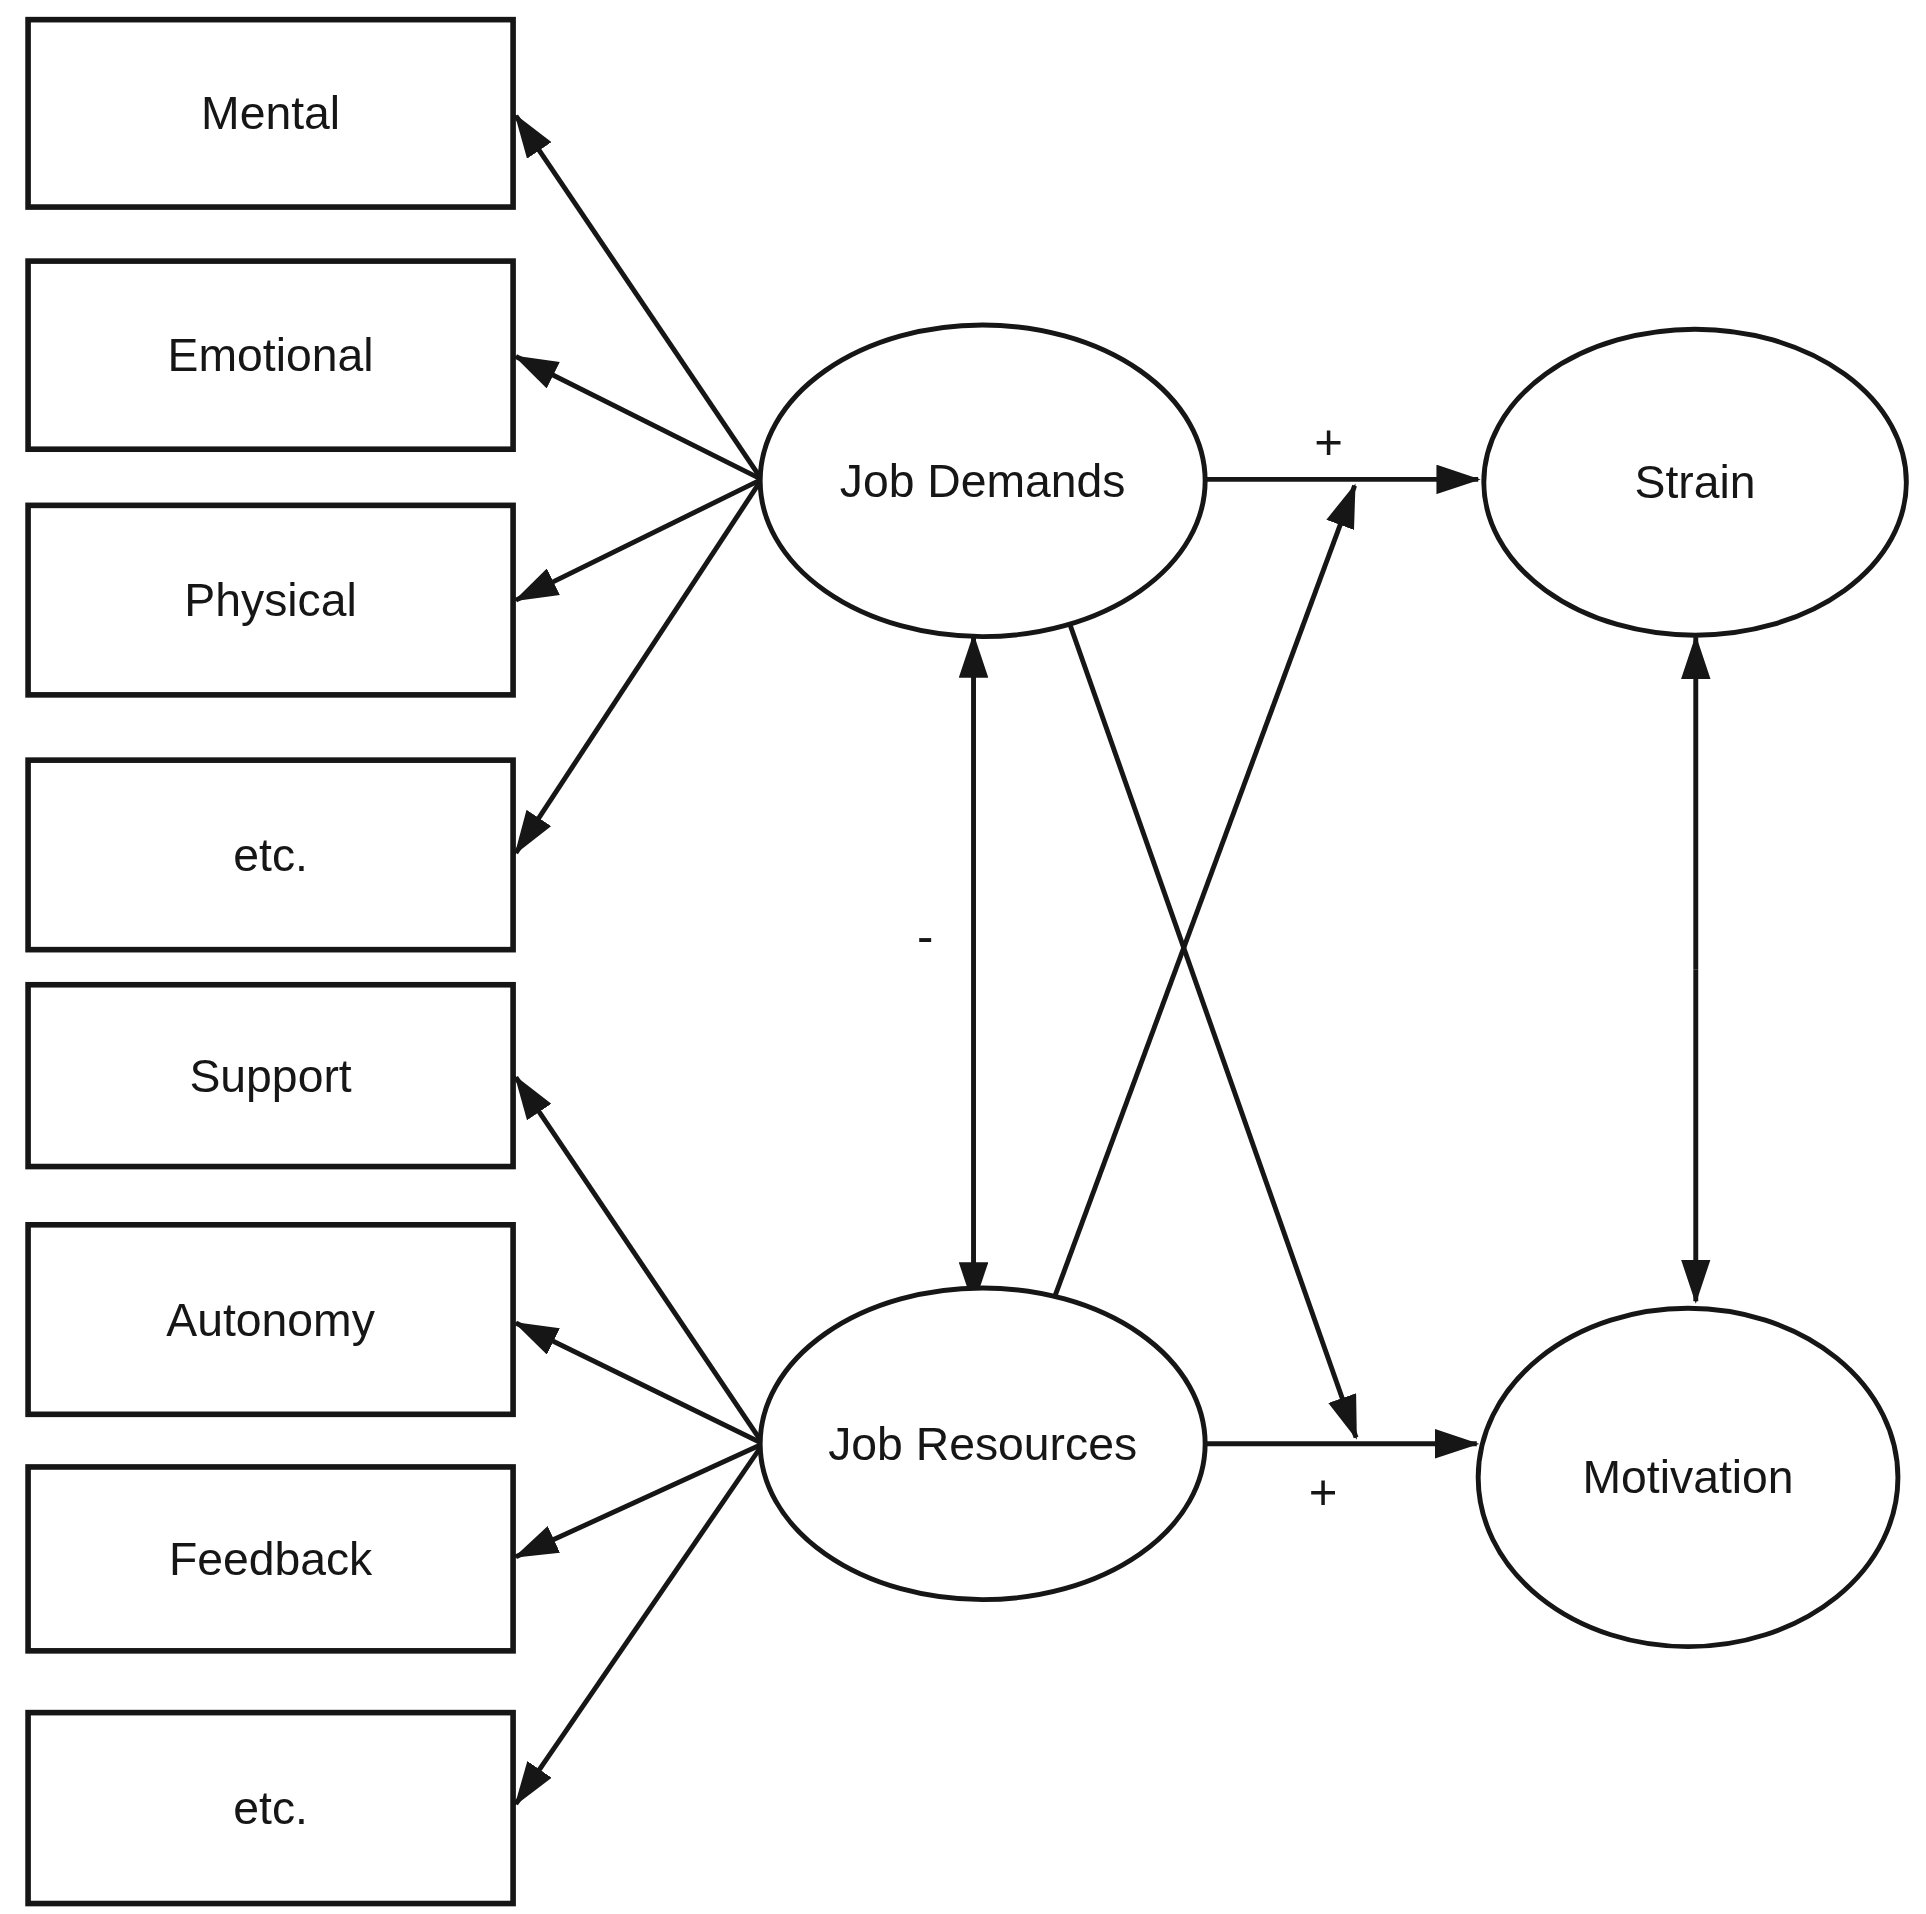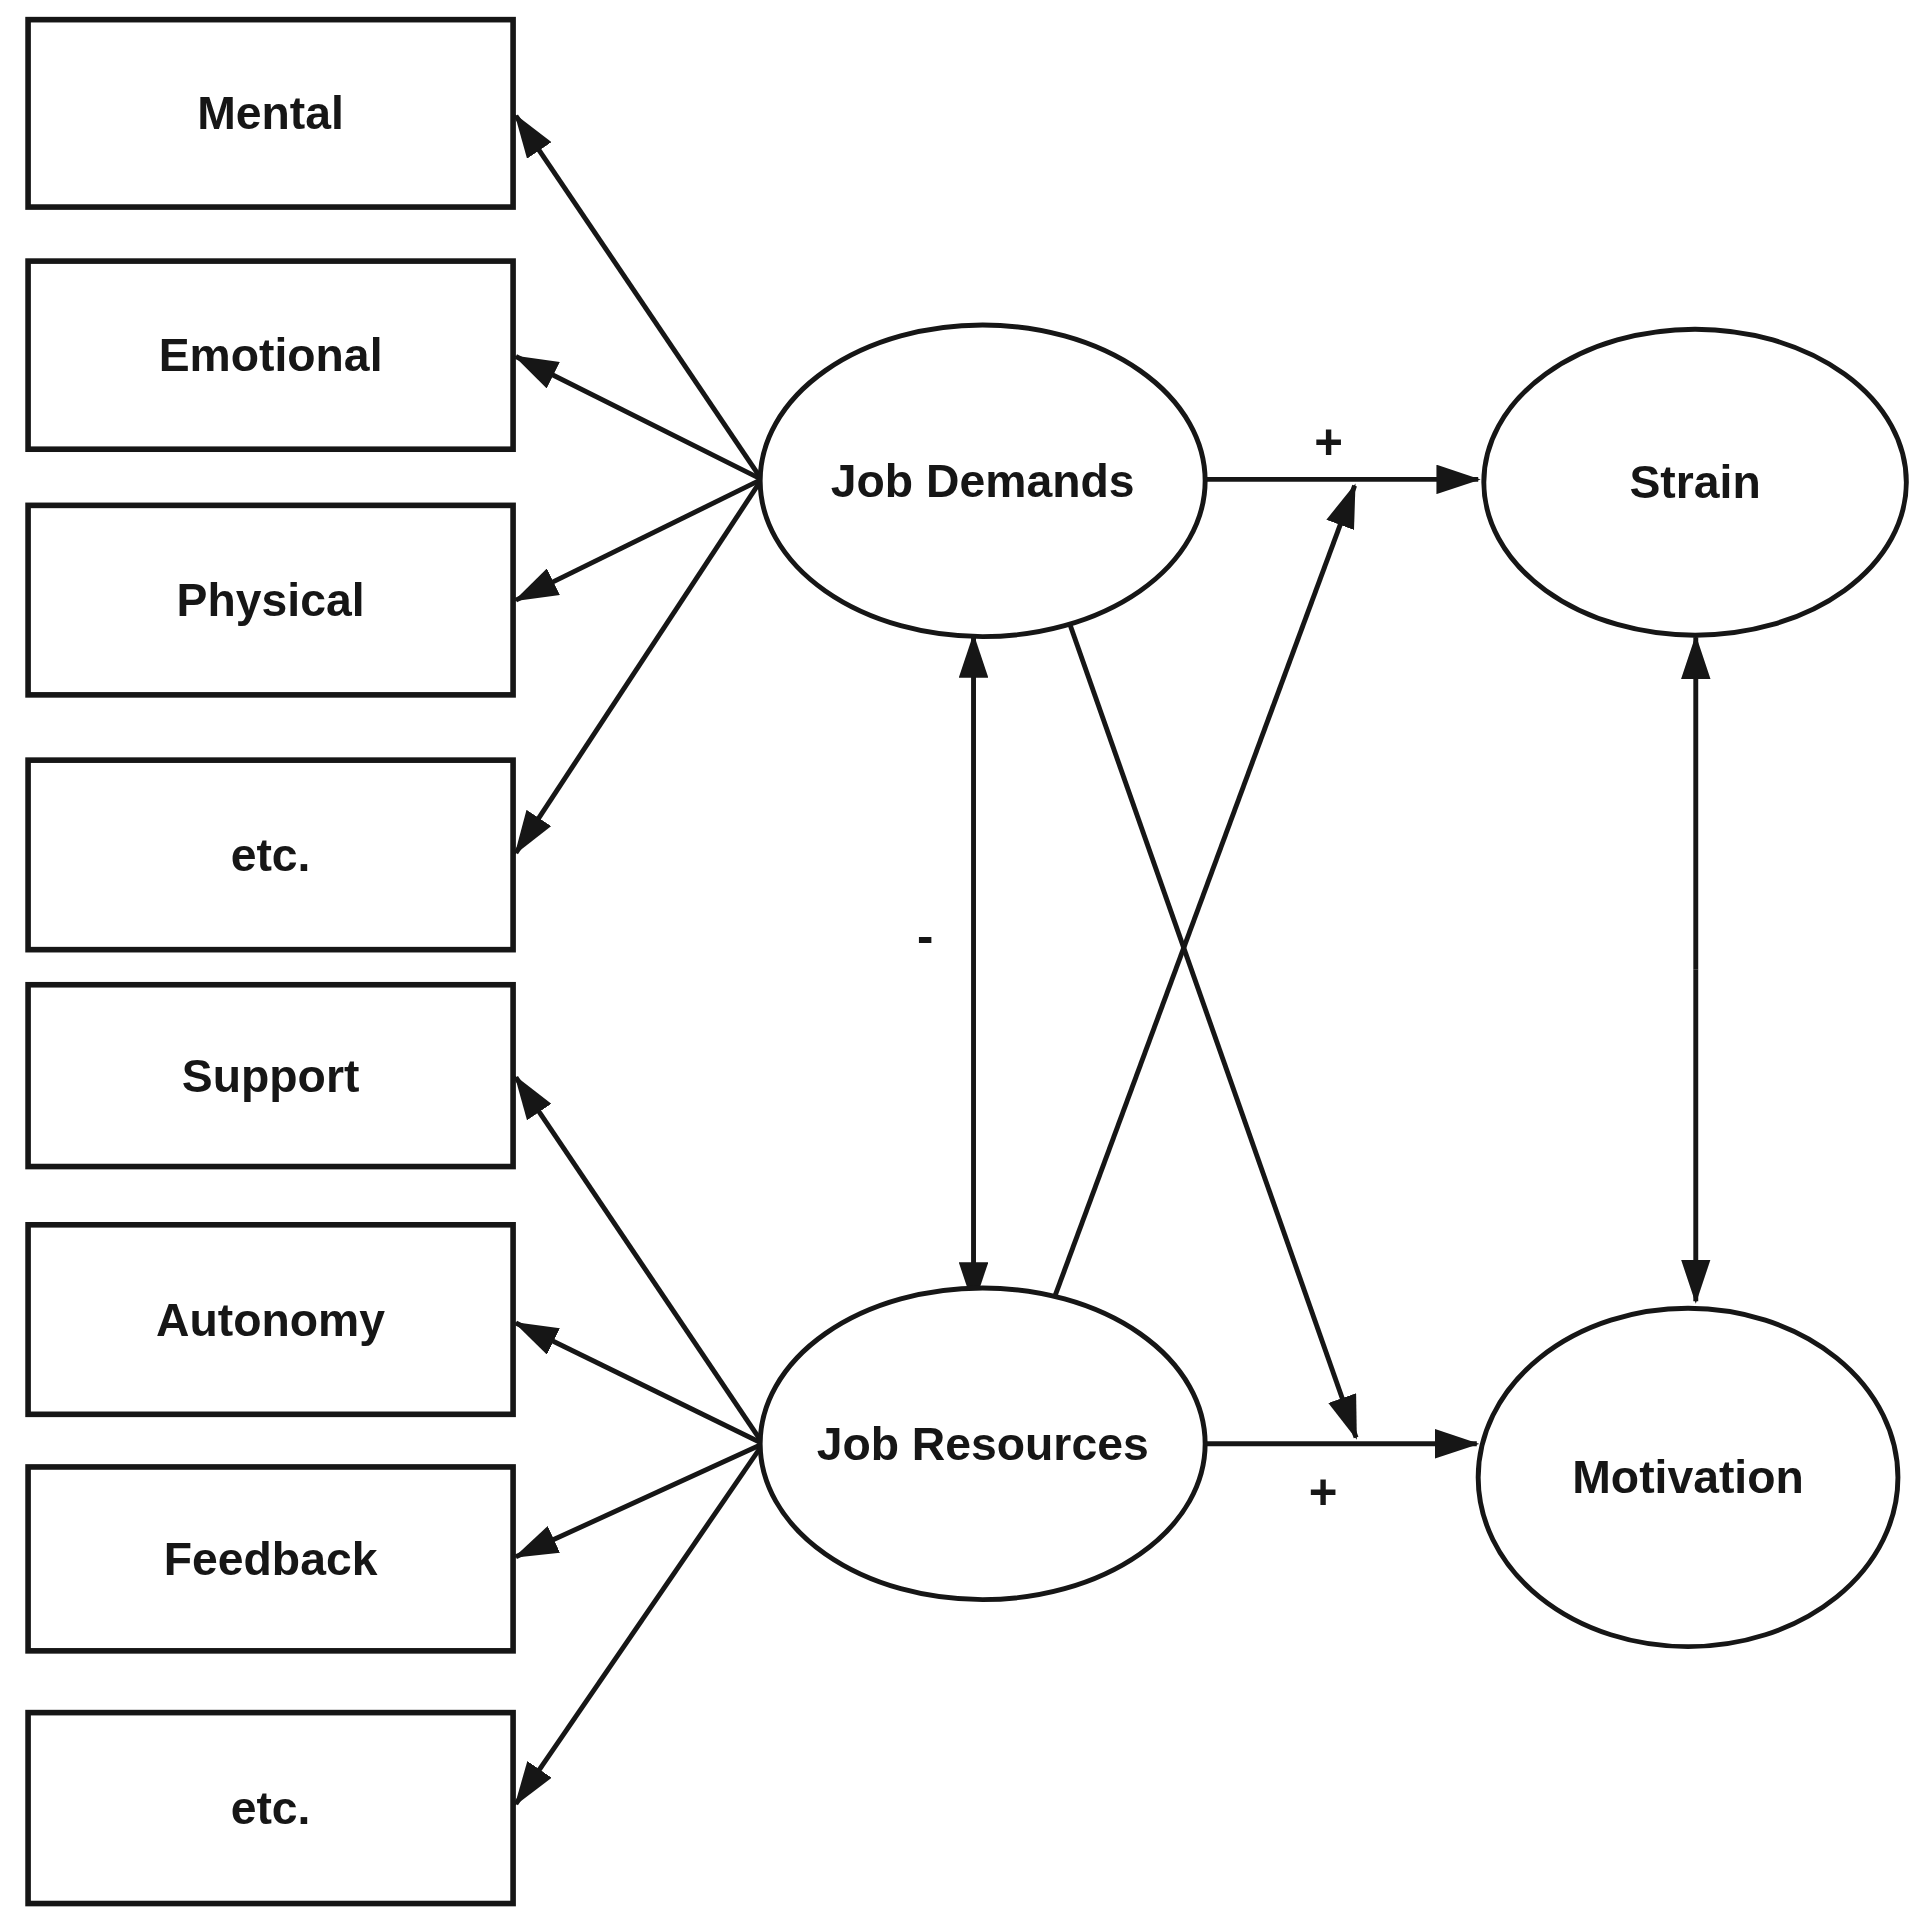--- a/index.html
+++ b/index.html
@@ -3,21 +3,20 @@
 <meta charset="utf-8">
 <style>
   html, body {
     margin: 0;
     padding: 0;
     background: #ffffff;
   }
   .diagram-wrap {
     width: 100vw;
     background: #5eead4;
-    font-weight: bold;
   }
   svg {
     display: block;
     width: 100vw;
     height: auto;
     background: #ffffff;
   }
   text {
     font-family: "Liberation Sans", sans-serif;
     fill: #161616;

